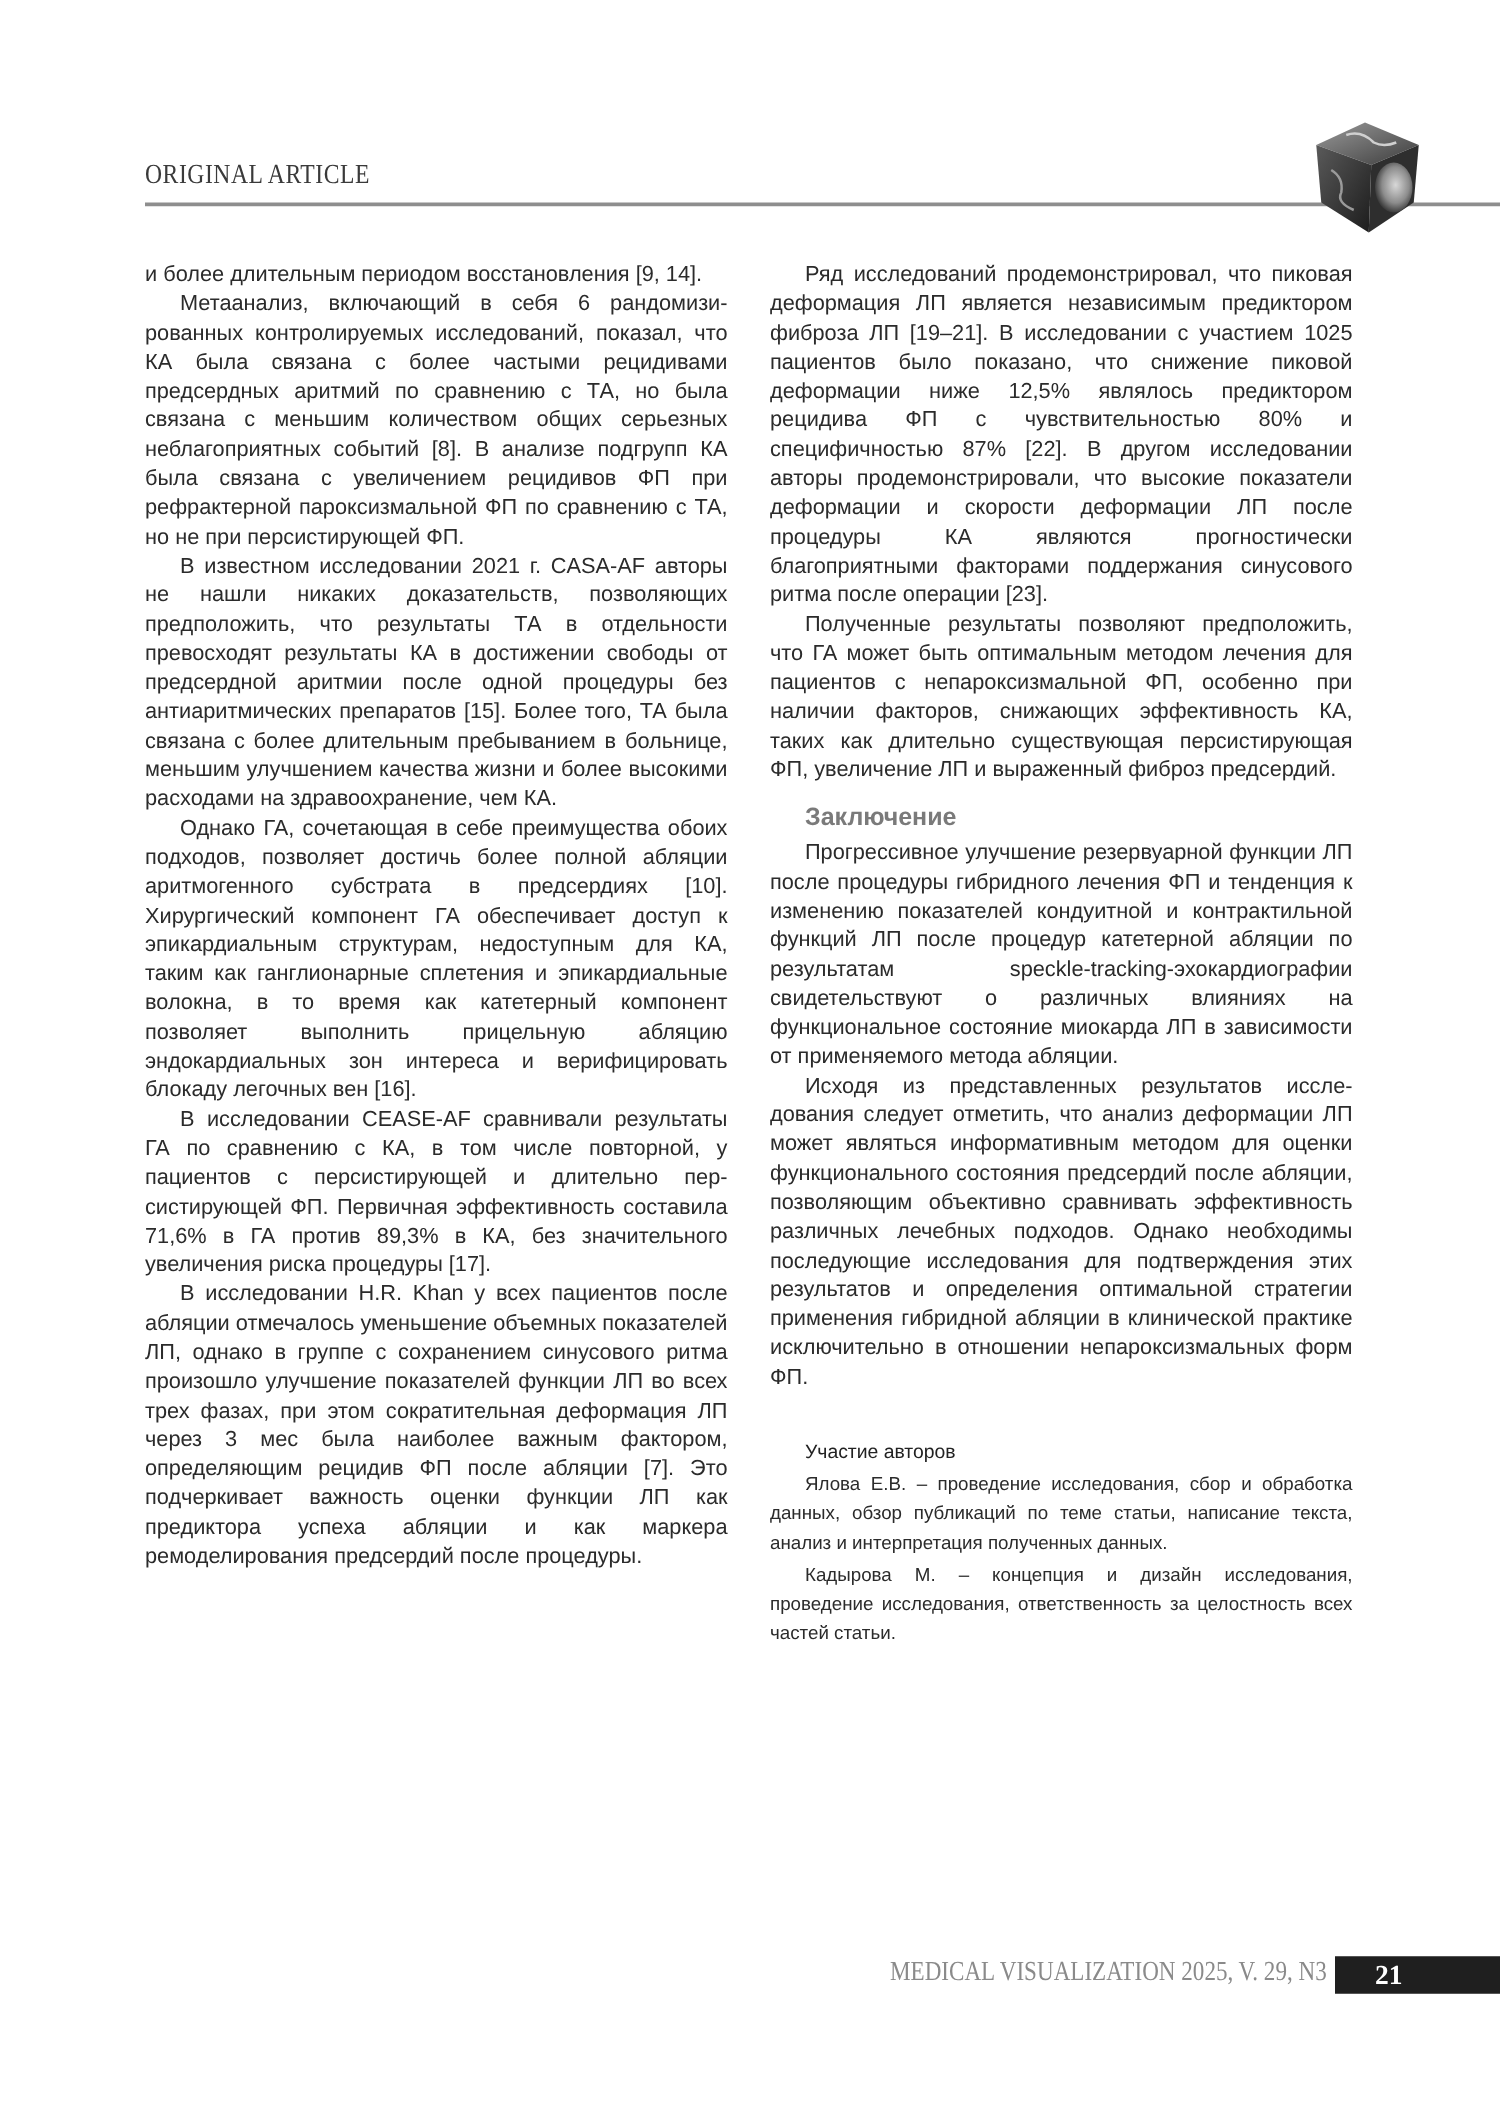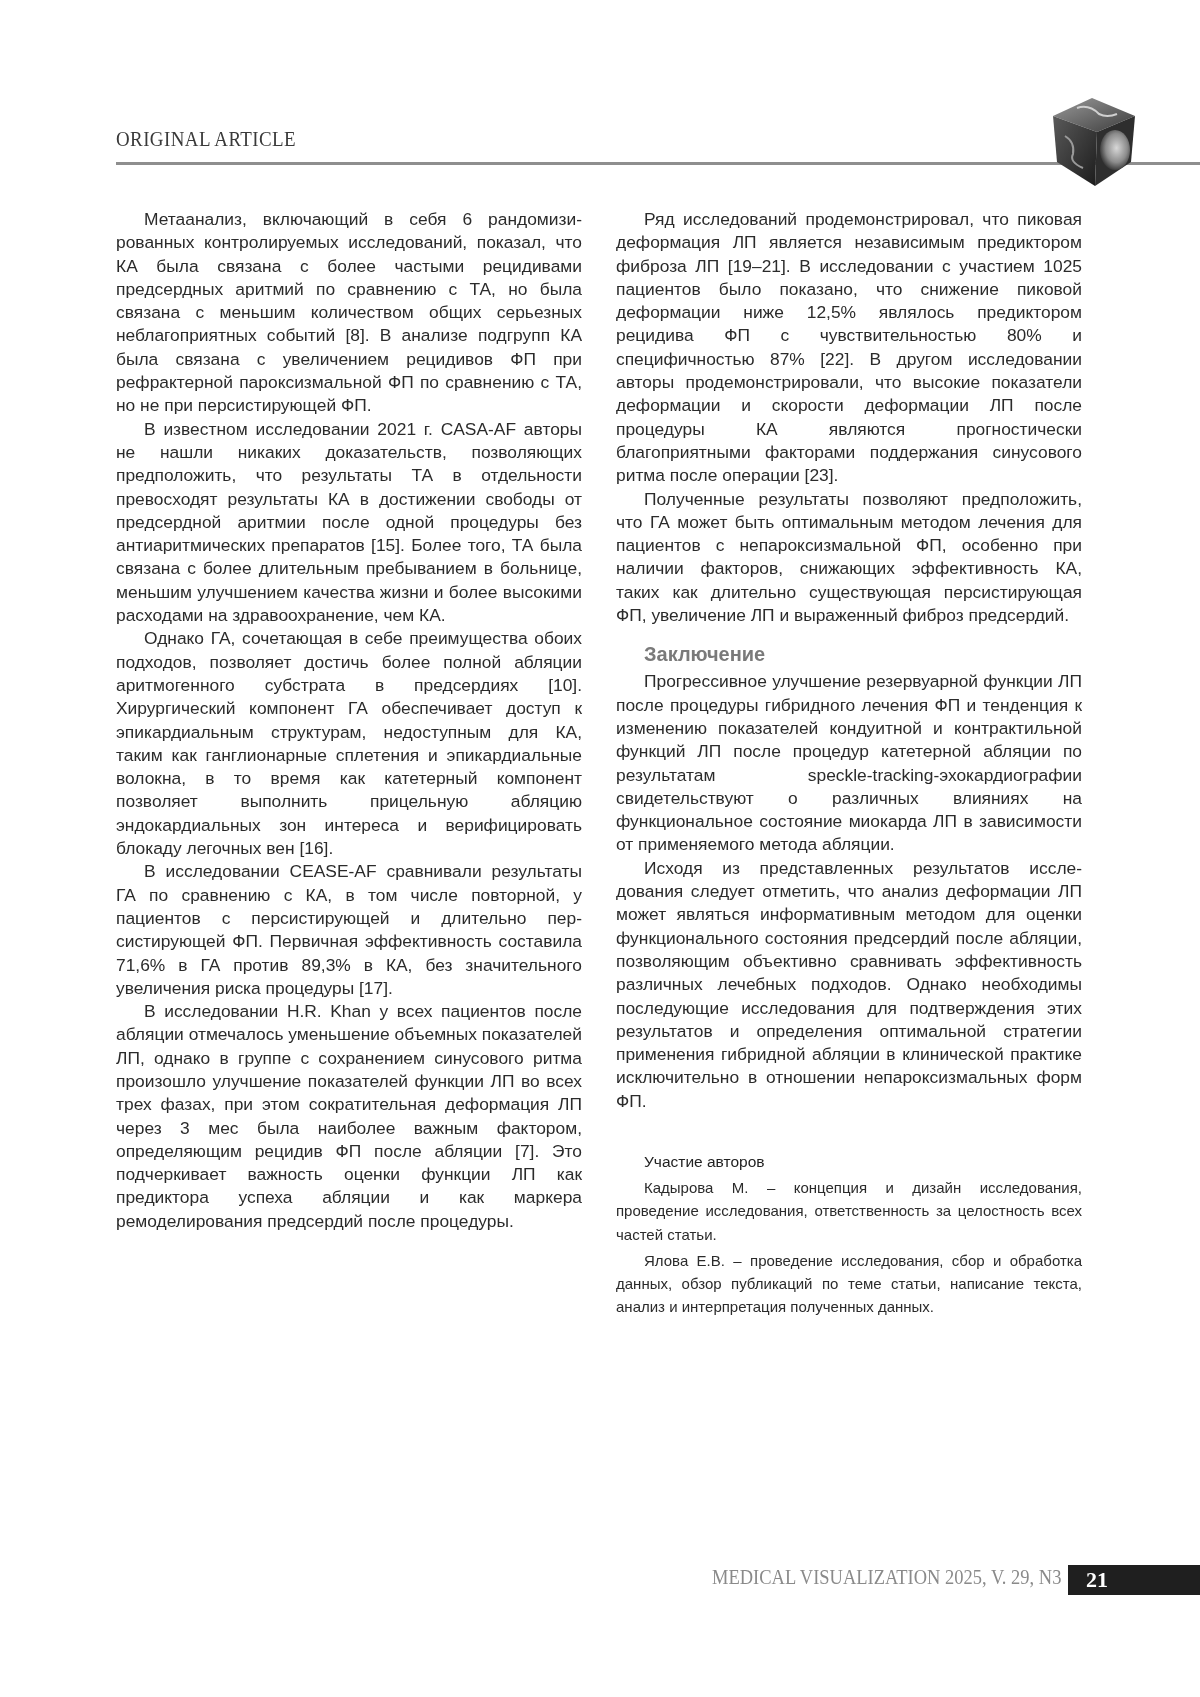--- a/index.html
+++ b/index.html
@@ -10,21 +10,21 @@
   .col { position: absolute; top: 208px; width: 466px; font-size: 17.4px; line-height: 23.3px; text-align: justify; hyphens: manual; }
   .col-left { left: 116px; }
   .col-right { left: 616px; }
   .col p { margin: 0; text-indent: 0; }
   .col p.indent { text-indent: 28px; }
   .section-title { font-size: 20px; font-weight: bold; color: #7a7a7a; margin: 14px 0 3px 28px; line-height: 26px; }
   .contrib-title { font-size: 15.5px; font-weight: normal; color: #222; margin: 38px 0 2px 28px; line-height: 22px; }
   .contrib p { font-size: 15px; line-height: 23.3px; margin: 3px 0 0 0; }
   .footer-journal { position: absolute; left: 712px; top: 1564px; font-family: "Liberation Serif", serif; font-size: 22px; color: #8a8a8a; transform: scaleX(0.84); transform-origin: left top; white-space: nowrap; }
   .footer-page { position: absolute; left: 1068px; top: 1565px; width: 132px; height: 30px; background: #1f1f1f; }
-  .footer-page span { position: absolute; left: 18px; top: 2px; font-family: "Liberation Serif", serif; font-weight: bold; color: #fff; font-size: 22px; }
+  .footer-page span { position: absolute; left: 32px; top: 2px; font-family: "Liberation Serif", serif; font-weight: bold; color: #fff; font-size: 22px; }
 </style>
 </head>
 <body>
 
 <div class="header-title">ORIGINAL ARTICLE</div>
 <div class="header-rule"></div>
 
 <svg class="logo-cube" viewBox="0 0 90 92" xmlns="http://www.w3.org/2000/svg">
   <defs>
     <linearGradient id="gTop" x1="0" y1="0" x2="1" y2="1">
@@ -43,38 +43,39 @@
   </defs>
   <polygon points="45,2 88,20 50,36 6,20" fill="url(#gTop)"></polygon>
   <polygon points="6,20 50,36 48,90 10,66" fill="url(#gLeft)"></polygon>
   <polygon points="50,36 88,20 84,66 48,90" fill="#2e2e2e"></polygon>
   <ellipse cx="68" cy="54" rx="15" ry="20" fill="url(#gRight)"></ellipse>
   <path d="M18 40 q10 6 8 18 q-4 8 10 14" stroke="#9a9a9a" stroke-width="2" fill="none"></path>
   <path d="M30 12 q12 -4 22 6 q8 4 18 0" stroke="#d0d0d0" stroke-width="2" fill="none"></path>
 </svg>
 
 <div class="col col-left">
+  <p>и более длительным периодом восстановления [9, 14].</p>
   <p class="indent">Метаанализ, включающий в себя 6 рандомизи­рованных контролируемых исследований, пока­зал, что КА была связана с более частыми реци­дивами предсердных аритмий по сравнению с ТА, но была связана с меньшим количеством общих серьезных неблагоприятных событий [8]. В анали­зе подгрупп КА была связана с увеличением реци­дивов ФП при рефрактерной пароксизмальной ФП по сравнению с ТА, но не при персистирующей ФП.</p>
   <p class="indent">В известном исследовании 2021 г. CASA-AF авторы не нашли никаких доказательств, позволя­ющих предположить, что результаты ТА в отдель­ности превосходят результаты КА в достижении свободы от предсердной аритмии после одной процедуры без антиаритмических препаратов [15]. Более того, ТА была связана с более длитель­ным пребыванием в больнице, меньшим улучше­нием качества жизни и более высокими расхода­ми на здравоохранение, чем КА.</p>
   <p class="indent">Однако ГА, сочетающая в себе преимущества обоих подходов, позволяет достичь более полной абляции аритмогенного субстрата в предсердиях [10]. Хирургический компонент ГА обеспечивает доступ к эпикардиальным структурам, недоступ­ным для КА, таким как ганглионарные сплетения и эпикардиальные волокна, в то время как катетер­ный компонент позволяет выполнить прицельную абляцию эндокардиальных зон интереса и вери­фицировать блокаду легочных вен [16].</p>
   <p class="indent">В исследовании CEASE-AF сравнивали резуль­таты ГА по сравнению с КА, в том числе повторной, у пациентов с персистирующей и длительно пер­систирующей ФП. Первичная эффективность со­ставила 71,6% в ГА против 89,3% в КА, без значи­тельного увеличения риска процедуры [17].</p>
   <p class="indent">В исследовании H.R. Khan у всех пациентов после абляции отмечалось уменьшение объемных показателей ЛП, однако в группе с сохранением синусового ритма произошло улучшение показа­телей функции ЛП во всех трех фазах, при этом сократительная деформация ЛП через 3 мес была наиболее важным фактором, определяющим ре­цидив ФП после абляции [7]. Это подчеркивает важность оценки функции ЛП как предиктора успе­ха абляции и как маркера ремоделирования пред­сердий после процедуры.</p>
 </div>
 
 <div class="col col-right">
   <p class="indent">Ряд исследований продемонстрировал, что пи­ковая деформация ЛП является независимым предиктором фиброза ЛП [19–21]. В исследова­нии с участием 1025 пациентов было показано, что снижение пиковой деформации ниже 12,5% явля­лось предиктором рецидива ФП с чувствительно­стью 80% и специфичностью 87% [22]. В другом исследовании авторы продемонстрировали, что высокие показатели деформации и скорости де­формации ЛП после процедуры КА являются про­гностически благоприятными факторами поддер­жания синусового ритма после операции [23].</p>
   <p class="indent">Полученные результаты позволяют предполо­жить, что ГА может быть оптимальным методом лечения для пациентов с непароксизмальной ФП, особенно при наличии факторов, снижающих эф­фективность КА, таких как длительно существую­щая персистирующая ФП, увеличение ЛП и выра­женный фиброз предсердий.</p>
 
   <div class="section-title">Заключение</div>
   <p class="indent">Прогрессивное улучшение резервуарной функ­ции ЛП после процедуры гибридного лечения ФП и тенденция к изменению показателей кондуитной и контрактильной функций ЛП после процедур катетерной абляции по результатам speckle-tracking-эхокардиографии свидетельствуют о раз­личных влияниях на функциональное состояние миокарда ЛП в зависимости от применяемого ме­тода абляции.</p>
   <p class="indent">Исходя из представленных результатов иссле­дования следует отметить, что анализ деформа­ции ЛП может являться информативным методом для оценки функционального состояния предсер­дий после абляции, позволяющим объективно сравнивать эффективность различных лечебных подходов. Однако необходимы последующие исследования для подтверждения этих результа­тов и определения оптимальной стратегии приме­нения гибридной абляции в клинической практике исключительно в отношении непароксизмальных форм ФП.</p>
 
   <div class="contrib-title">Участие авторов</div>
   <div class="contrib">
+    <p class="indent">Ялова Е.В. – проведение исследования, сбор и обра­ботка данных,  обзор публикаций по теме статьи, напи­сание текста, анализ и интерпретация полученных дан­ных.</p>
     <p class="indent">Кадырова М. – концепция и дизайн исследования, проведение исследования, ответственность за целост­ность всех частей статьи.</p>
-    <p class="indent">Ялова Е.В. – проведение исследования, сбор и обра­ботка данных,  обзор публикаций по теме статьи, напи­сание текста, анализ и интерпретация полученных дан­ных.</p>
   </div>
 </div>
 
 <div class="footer-journal">MEDICAL VISUALIZATION 2025, V. 29, N3</div>
 <div class="footer-page">
   <span>21</span>
 </div>
 
 </body></html>

